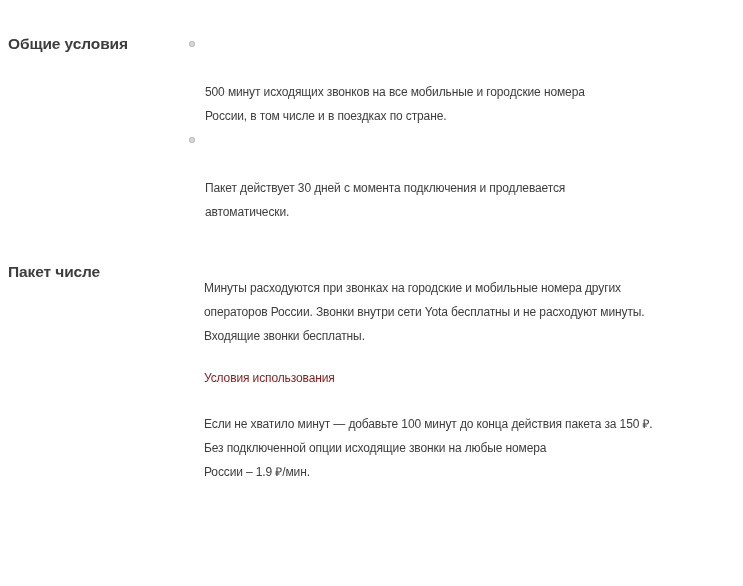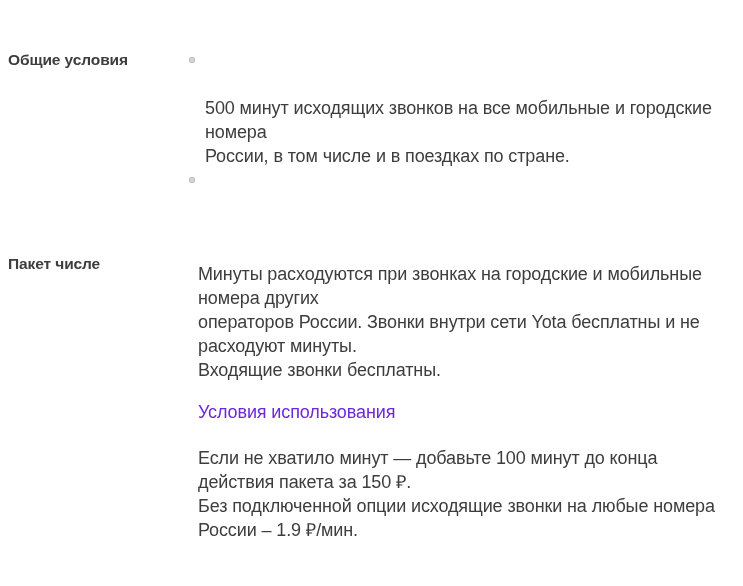--- a/index.html
+++ b/index.html
@@ -11,21 +11,21 @@
     width: 743px;
     height: 586px;
     overflow: hidden;
     font-family: "Liberation Sans", sans-serif;
     color: #3d3d3d;
   }
   .page {
     box-sizing: border-box;
     width: 743px;
     height: 586px;
-    padding: 48px 0 0 8px;
+    padding: 32px 0 0 8px;
   }
   .row {
     display: flex;
     align-items: flex-start;
   }
   .row + .row {
     margin-top: 36px;
   }
   .row-label {
     flex: 0 0 180px;
@@ -33,26 +33,26 @@
     margin: 0;
     font-size: 15.5px;
     font-weight: bold;
     line-height: 24px;
     color: #3d3d3d;
     letter-spacing: -0.1px;
   }
   .row-content {
     flex: 0 0 556px;
     width: 556px;
-    font-size: 18px;
+    font-size: 12px;
     line-height: 24px;
     letter-spacing: -0.12px;
   }
   .row-content p {
-    margin: 10px;
+    margin: 16px;
     white-space: pre-line;
   }
   ul.bullet-list {
     list-style: none;
     margin: 0;
     padding: 0;
   }
   ul.bullet-list li {
     position: relative;
     padding-left: 17px;
@@ -62,21 +62,21 @@
     position: absolute;
     left: 1px;
     top: 9px;
     width: 6px;
     height: 6px;
     border-radius: 50%;
     background: #d9d9d9;
     box-shadow: inset 0 0 0 1px #bdbdbd;
   }
   .subheading {
-    color: #6d28d9;
+    color: #7f1d1d;
     margin-top: 18px !important;
   }
   .para-addon {
     margin-top: 22px !important;
   }
 </style>
 </head>
 <body>
 
 <div class="page">
@@ -85,20 +85,22 @@
     <h3 class="row-label">Общие условия</h3>
     <div class="row-content">
       <ul class="bullet-list">
         <li>
           <span class="bullet-dot"></span>
           <span>500 минут исходящих звонков на все мобильные и городские номера
 России, в том числе и в поездках по стране.</span>
         </li>
         <li>
           <span class="bullet-dot"></span>
+          <span>Пакет действует 30 дней с момента подключения и продлевается
+автоматически.</span>
         </li>
       </ul>
     </div>
   </section>
 
   <section class="row">
     <h3 class="row-label">Пакет числе</h3>
     <div class="row-content">
       <p>Минуты расходуются при звонках на городские и мобильные номера других
 операторов России. Звонки внутри сети Yota бесплатны и не расходуют минуты.

